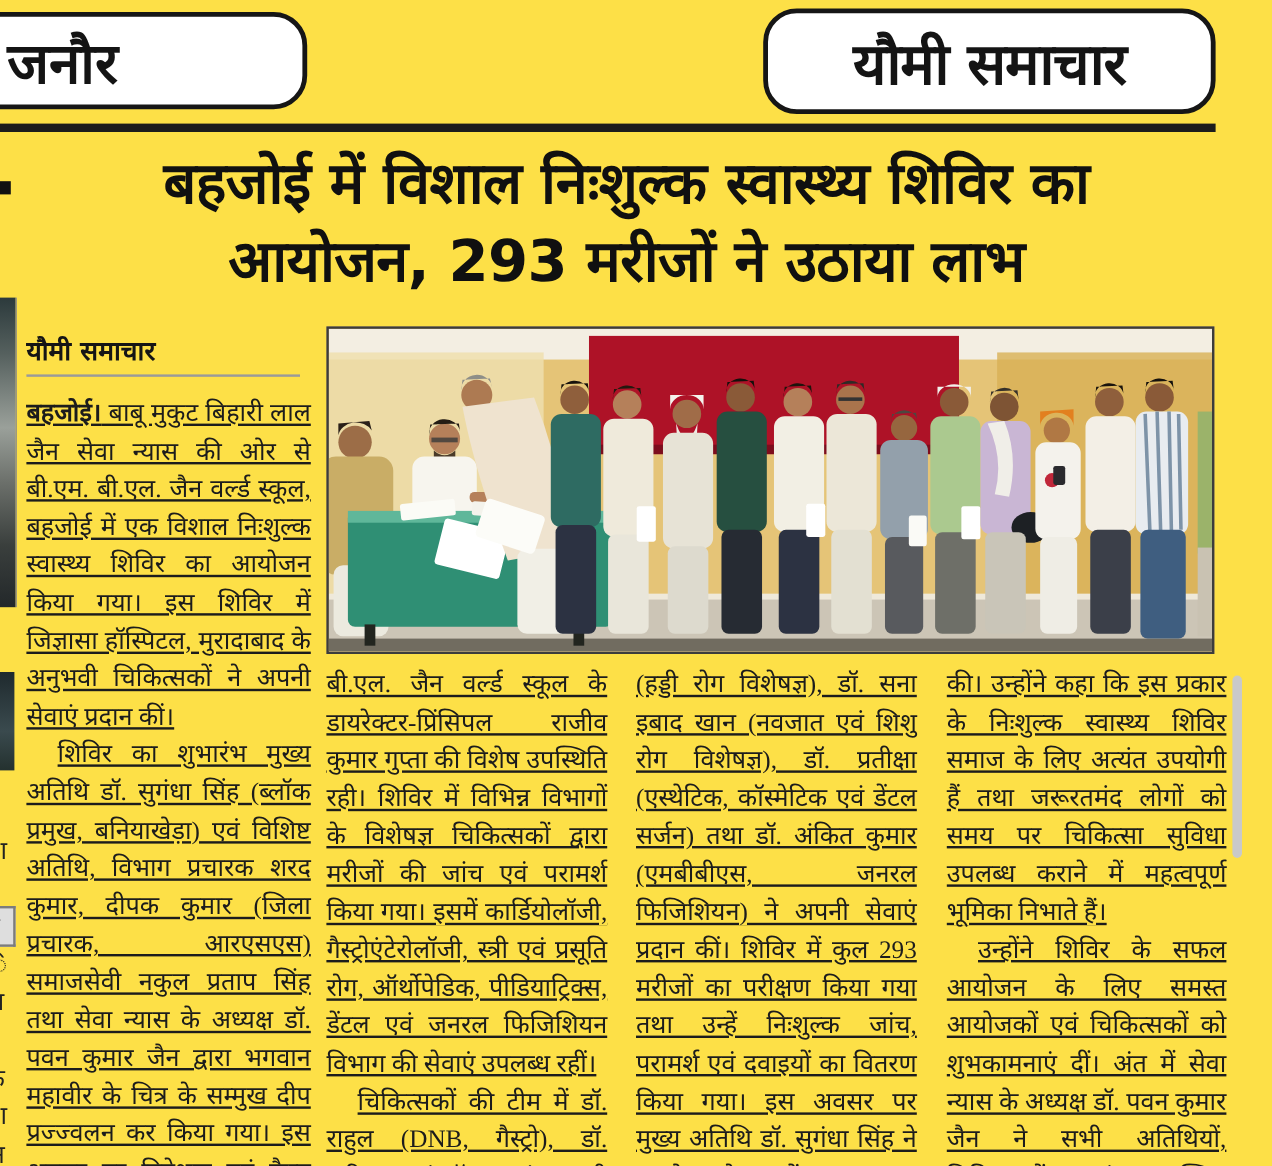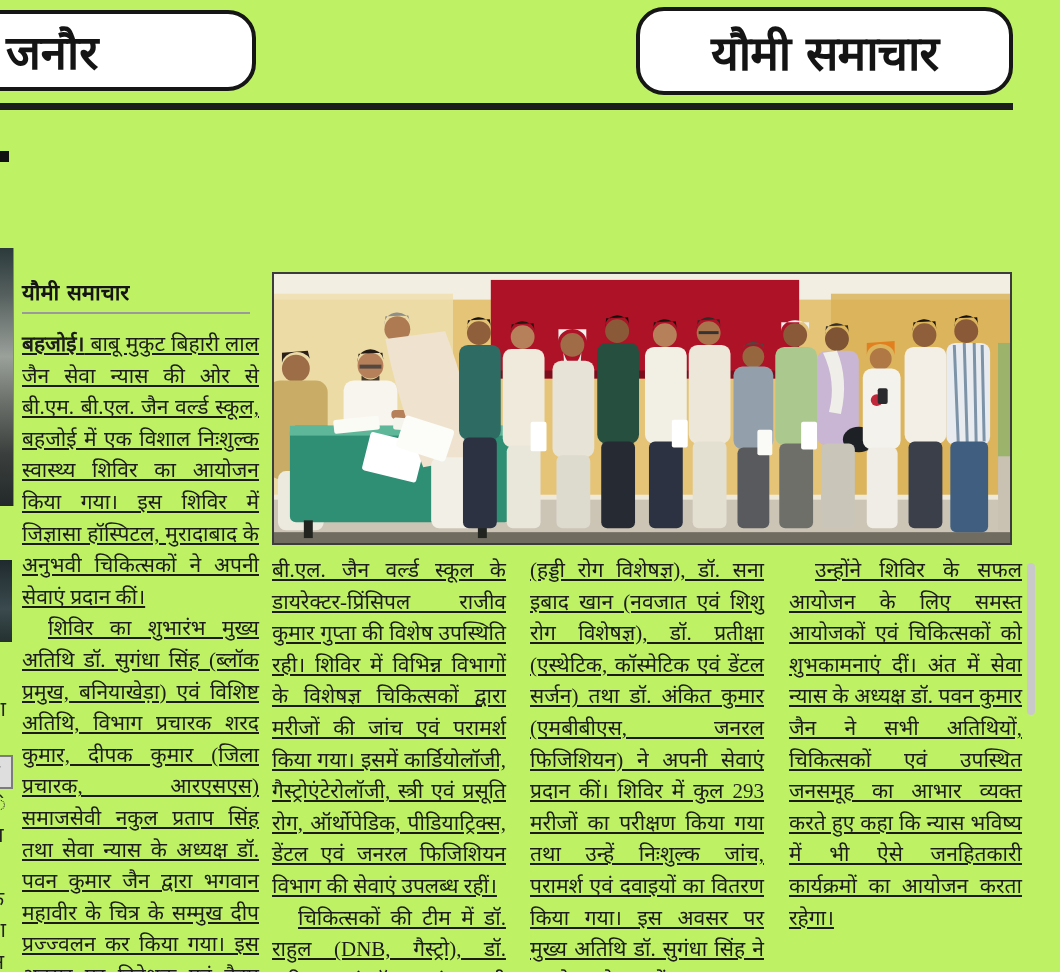--- a/index.html
+++ b/index.html
@@ -9,21 +9,21 @@
   }
   *{margin:0;padding:0;box-sizing:border-box;}
   html,body{width:1060px;height:972px;}
   body{
     background:#ffffff;
     font-family:"Liberation Serif","DejaVu Serif",serif;
     color:var(--ink);
     position:relative;
     overflow:hidden;
   }
-  .page{position:absolute;inset:0;background:#bef264;}
+  .page{position:absolute;inset:0;background:#fde047;}
 
   
   .mast-box{
     position:absolute;
     border:4px solid #161616;
     border-radius:28px;
     background:#fff;
     display:flex;align-items:center;
     font-family:"DejaVu Sans","Liberation Sans",sans-serif;
     font-weight:800;color:#141414;
@@ -103,20 +103,24 @@
 
   <div class="mast-box mast-left">
     <span>जनौर</span>
   </div>
   <div class="mast-box mast-right">
     <span>यौमी समाचार</span>
   </div>
   <div class="top-rule"></div>
 
   <div class="headline-dash"></div>
+  <div class="headline">
+    <div>बहजोई में विशाल निःशुल्क स्वास्थ्य शिविर का</div>
+    <div>आयोजन, 293 मरीजों ने उठाया लाभ</div>
+  </div>
 
   <div class="byline">यौमी समाचार</div>
   <div class="byline-rule"></div>
 
   <div class="photo">
     <svg viewBox="0 0 740 273" preserveAspectRatio="none">
 
       <rect x="0" y="0" width="740" height="273" fill="var(--wall)"></rect>
       <rect x="0" y="0" width="740" height="26" fill="var(--ceiling)"></rect>
       <rect x="0" y="20" width="180" height="210" fill="var(--wall-light)" opacity="0.85"></rect>
@@ -270,20 +274,21 @@
     <p class="indent">शिविर का शुभारंभ मुख्य अतिथि डॉ. सुगंधा सिंह (ब्लॉक प्रमुख, बनियाखेड़ा) एवं विशिष्ट अतिथि, विभाग प्रचारक शरद कुमार, दीपक कुमार (जिला प्रचारक, आरएसएस) समाजसेवी नकुल प्रताप सिंह तथा सेवा न्यास के अध्यक्ष डॉ. पवन कुमार जैन द्वारा भगवान महावीर के चित्र के सम्मुख दीप प्रज्ज्वलन कर किया गया। इस अवसर पर निदेशक एवं कैम्प संयोजक सम्भव जैन, सचिव नमन जैन, विधिक सलाहकार अमन जैन एडवोकेट तथा बी.एम.</p>
   </div>
   <div class="col col-2">
     <p>बी.एल. जैन वर्ल्ड स्कूल के डायरेक्टर-प्रिंसिपल राजीव कुमार गुप्ता की विशेष उपस्थिति रही। शिविर में विभिन्न विभागों के विशेषज्ञ चिकित्सकों द्वारा मरीजों की जांच एवं परामर्श किया गया। इसमें कार्डियोलॉजी, गैस्ट्रोएंटेरोलॉजी, स्त्री एवं प्रसूति रोग, ऑर्थोपेडिक, पीडियाट्रिक्स, डेंटल एवं जनरल फिजिशियन विभाग की सेवाएं उपलब्ध रहीं।</p>
     <p class="indent">चिकित्सकों की टीम में डॉ. राहुल (DNB, गैस्ट्रो), डॉ. करिश्मा एवं डॉ. आकांक्षा (स्त्री रोग विशेषज्ञ), डॉ. शारिक अरशद</p>
   </div>
   <div class="col col-3">
     <p>(हड्डी रोग विशेषज्ञ), डॉ. सना इबाद खान (नवजात एवं शिशु रोग विशेषज्ञ), डॉ. प्रतीक्षा (एस्थेटिक, कॉस्मेटिक एवं डेंटल सर्जन) तथा डॉ. अंकित कुमार (एमबीबीएस, जनरल फिजिशियन) ने अपनी सेवाएं प्रदान कीं। शिविर में कुल 293 मरीजों का परीक्षण किया गया तथा उन्हें निःशुल्क जांच, परामर्श एवं दवाइयों का वितरण किया गया। इस अवसर पर मुख्य अतिथि डॉ. सुगंधा सिंह ने अपने उद्बोधन में बाबू मुकुट बिहारी लाल जैन सेवा न्यास द्वारा किए जा रहे सामाजिक एवं सेवा कार्यों की भूरि-भूरि प्रशंसा</p>
   </div>
   <div class="col col-4">
+    <p>की। उन्होंने कहा कि इस प्रकार के निःशुल्क स्वास्थ्य शिविर समाज के लिए अत्यंत उपयोगी हैं तथा जरूरतमंद लोगों को समय पर चिकित्सा सुविधा उपलब्ध कराने में महत्वपूर्ण भूमिका निभाते हैं।</p>
     <p class="indent">उन्होंने शिविर के सफल आयोजन के लिए समस्त आयोजकों एवं चिकित्सकों को शुभकामनाएं दीं। अंत में सेवा न्यास के अध्यक्ष डॉ. पवन कुमार जैन ने सभी अतिथियों, चिकित्सकों एवं उपस्थित जनसमूह का आभार व्यक्त करते हुए कहा कि न्यास भविष्य में भी ऐसे जनहितकारी कार्यक्रमों का आयोजन करता रहेगा।</p>
   </div>
 
   <div class="scrollbar"></div>
 
   <div class="edge-sliver-1"></div>
   <div class="edge-sliver-2"></div>
   <div class="edge-box"></div>
   <div class="edge-frags">
     <span>ा</span>

